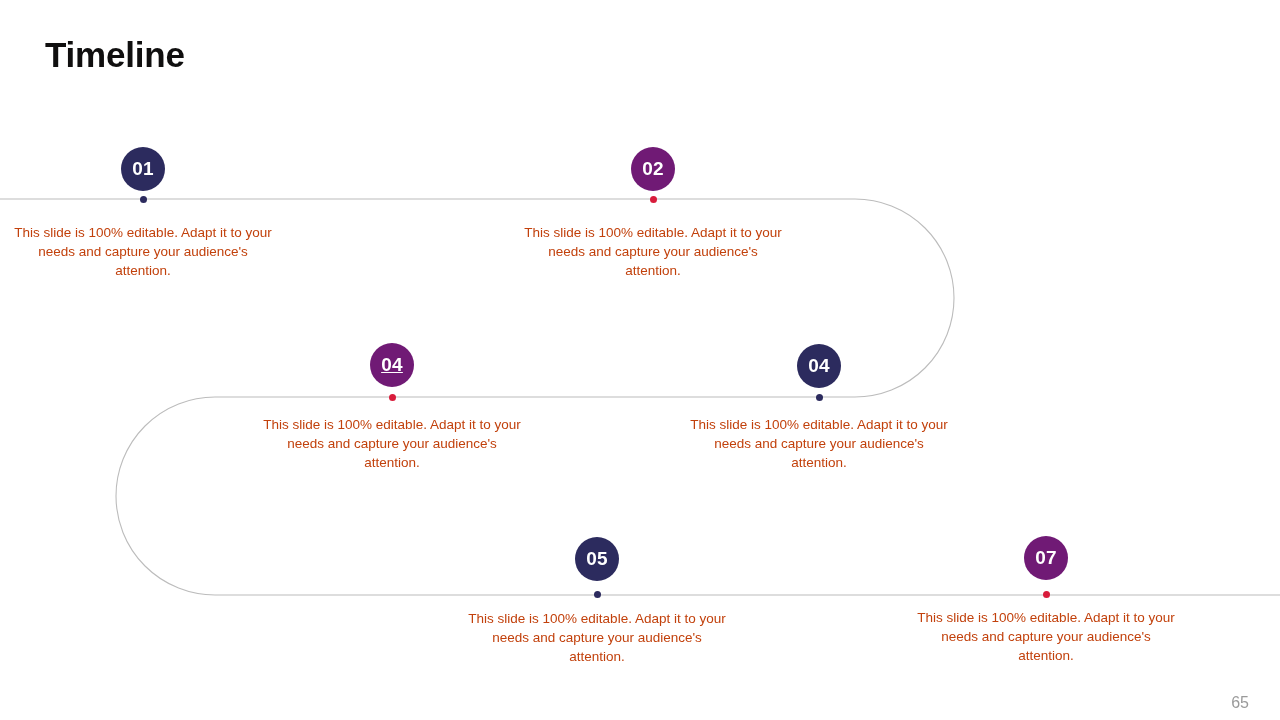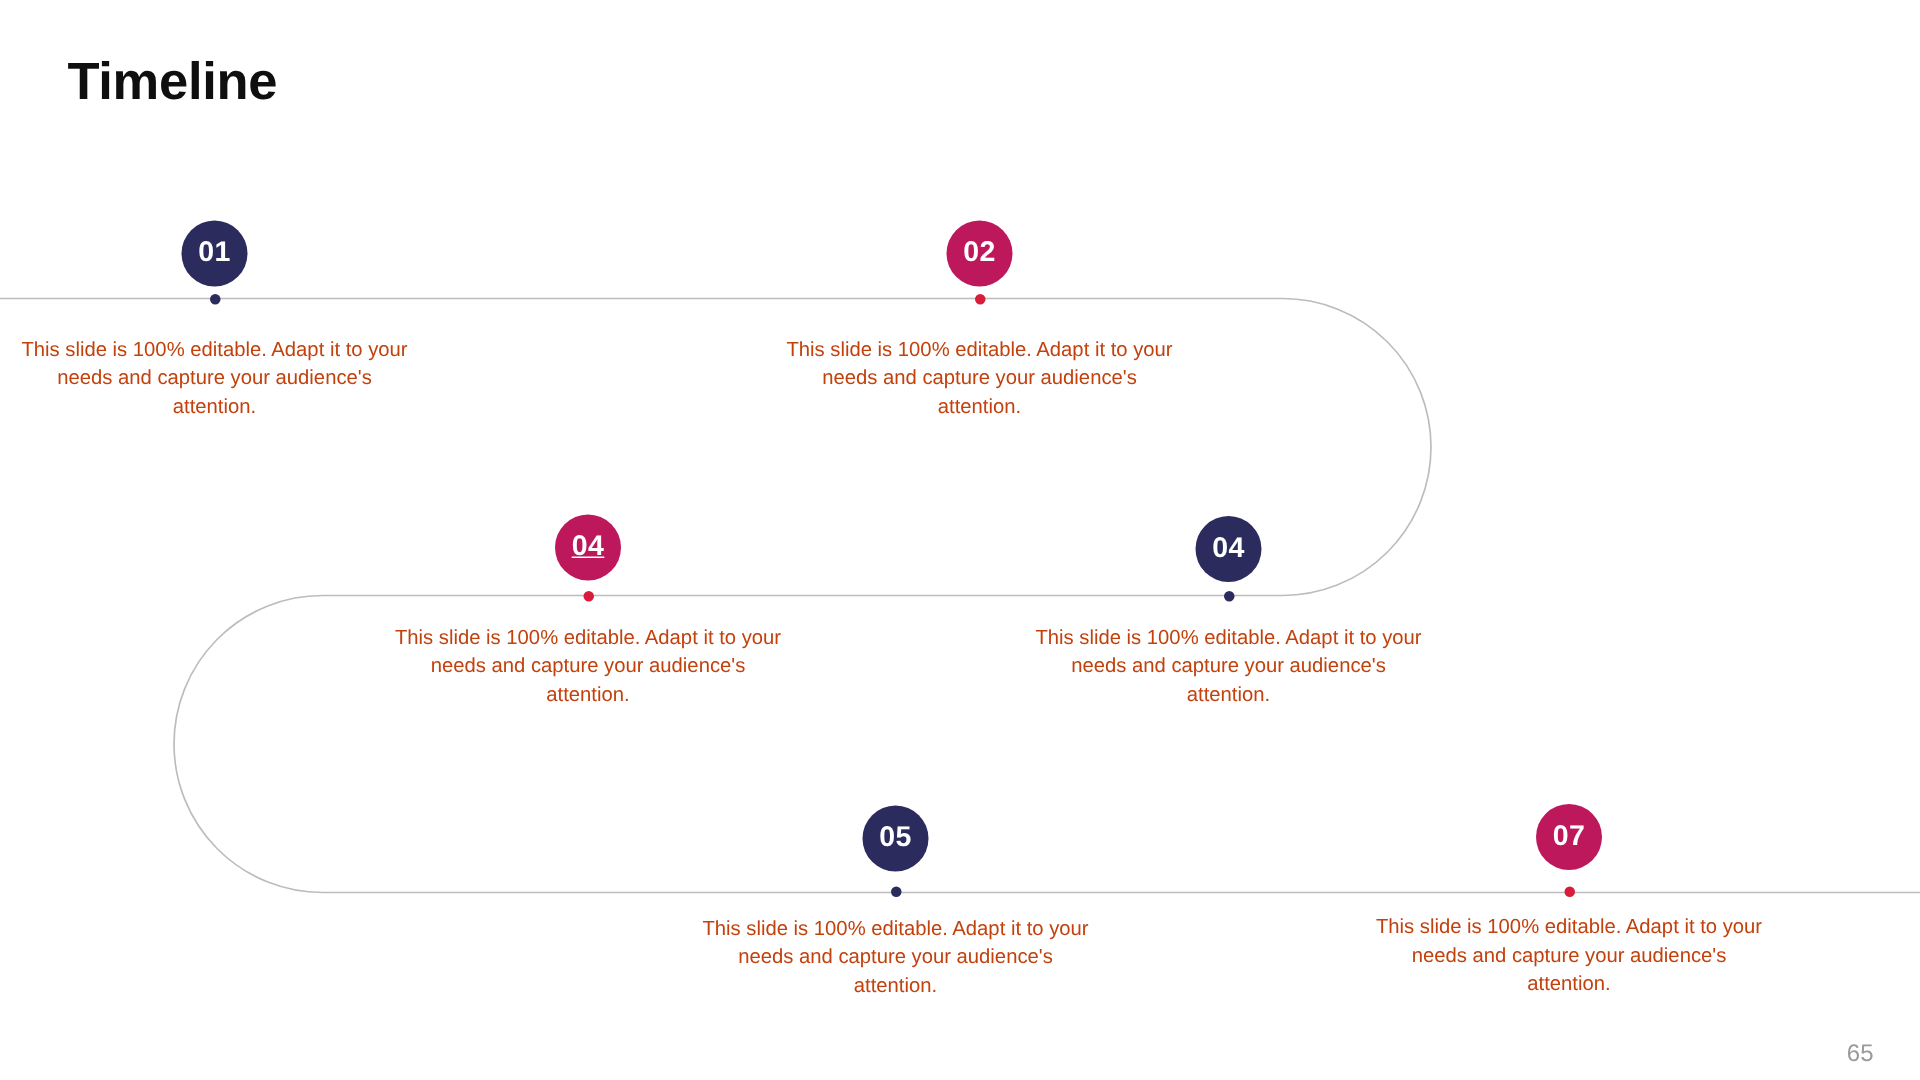--- a/index.html
+++ b/index.html
@@ -52,21 +52,21 @@
     color: #ffffff;
     font-size: 19px;
     font-weight: bold;
     display: flex;
     align-items: center;
     justify-content: center;
     letter-spacing: 0.3px;
     box-sizing: border-box;
   }
   .badge.navy { background: #2c2b5e; }
-  .badge.red  { background: #be185d; }
+  .badge.red  { background: #701a75; }
   .node-dot {
     position: absolute;
     width: 7px;
     height: 7px;
     left: 50%;
     margin-left: -3.5px;
     border-radius: 50%;
   }
   .node-dot.navy { background: #2c2b5e; }
   .node-dot.red  { background: #d81c3b; }

